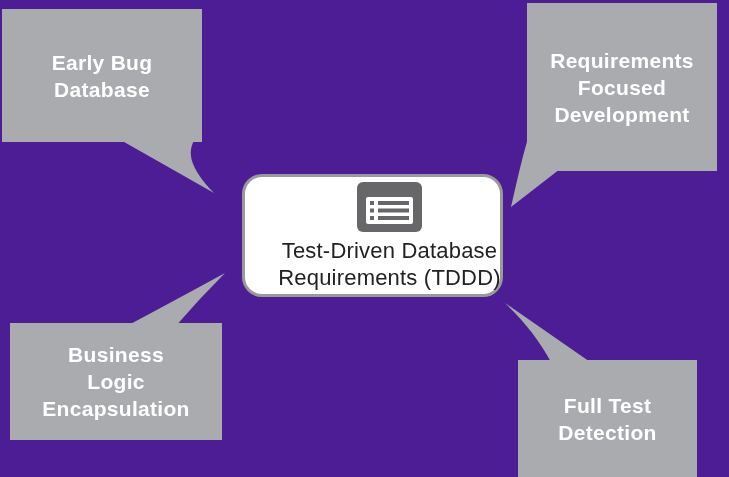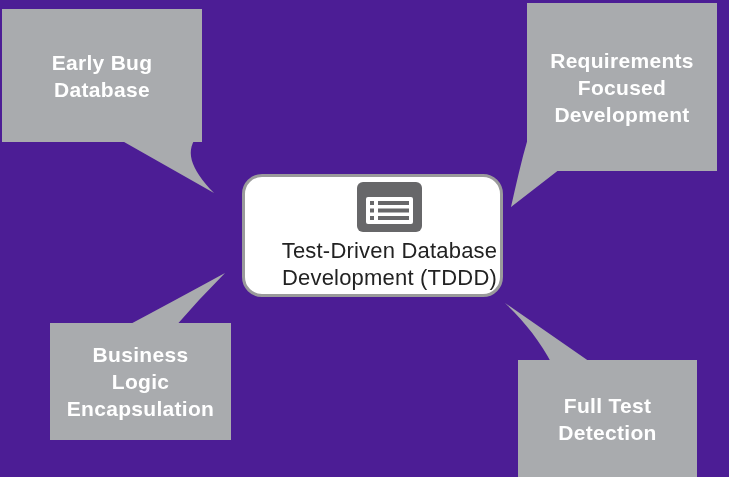--- a/index.html
+++ b/index.html
@@ -28,21 +28,21 @@
     text-align: center;
     color: #ffffff;
     font-size: 21px;
     line-height: 27px;
     font-weight: bold;
     letter-spacing: 0.3px;
   }
   .bubble span { display: block; }
   .bubble.tl { left: 2px;   top: 9px;   width: 200px; height: 133px; }
   .bubble.tr { left: 527px; top: 3px;   width: 190px; height: 168px; }
-  .bubble.bl { left: 10px;  top: 323px; width: 181px; height: 117px; margin-left: 40px; }
+  .bubble.bl { left: 10px;  top: 323px; width: 212px; height: 117px; }
   .bubble.br { left: 518px; top: 360px; width: 179px; height: 117px; }
   .center-node {
     position: absolute;
     z-index: 3;
     left: 242px; top: 174px;
     width: 261px; height: 123px;
     box-sizing: border-box;
     background: #ffffff;
     border: 3px solid #9a9a9b;
     border-radius: 20px;
@@ -113,17 +113,17 @@
       <rect x="9" y="15" width="47" height="27" rx="2" fill="#ffffff"></rect>
       <rect x="13" y="19" width="4" height="4" fill="#676769"></rect>
       <rect x="21" y="19" width="31" height="4" fill="#676769"></rect>
       <rect x="13" y="26.5" width="4" height="4" fill="#676769"></rect>
       <rect x="21" y="26.5" width="31" height="4" fill="#676769"></rect>
       <rect x="13" y="34" width="4" height="4" fill="#676769"></rect>
       <rect x="21" y="34" width="31" height="4" fill="#676769"></rect>
     </svg>
     <div class="center-text">
       <span>Test-Driven Database</span>
-      <span>Development (TDDD)</span>
+      <span>Requirements (TDDD)</span>
     </div>
   </div>
 
 </div>
 
 </body></html>

